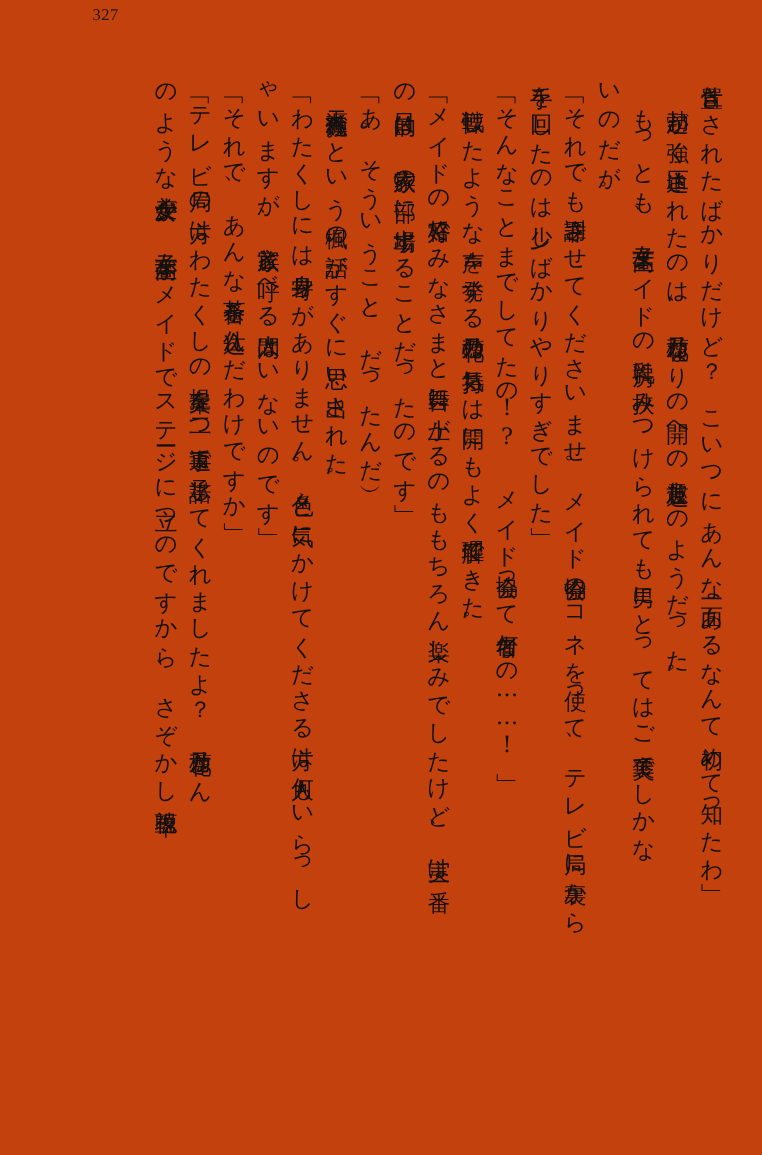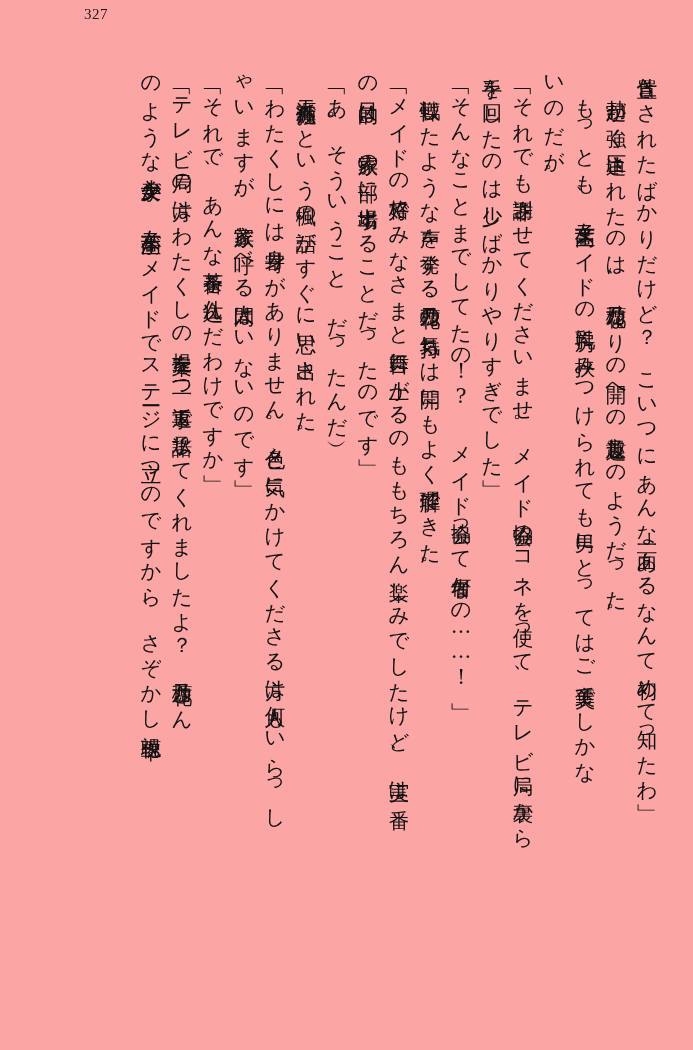--- a/index.html
+++ b/index.html
@@ -12,21 +12,21 @@
     height: 1050px;
     position: relative;
     font-family: "Liberation Serif", "DejaVu Serif", serif;
     color: #141414;
     overflow: hidden;
   }
 
   .page {
     position: absolute;
     inset: 0;
-    background: #fca5a5;
+    background: #c2410c;
   }
 
   .page-number {
     position: absolute;
     top: 6px;
     left: 84px;
     font-size: 15px;
     letter-spacing: 0.5px;
     color: #1a1a1a;
     font-family: "Liberation Serif", "DejaVu Serif", serif;

